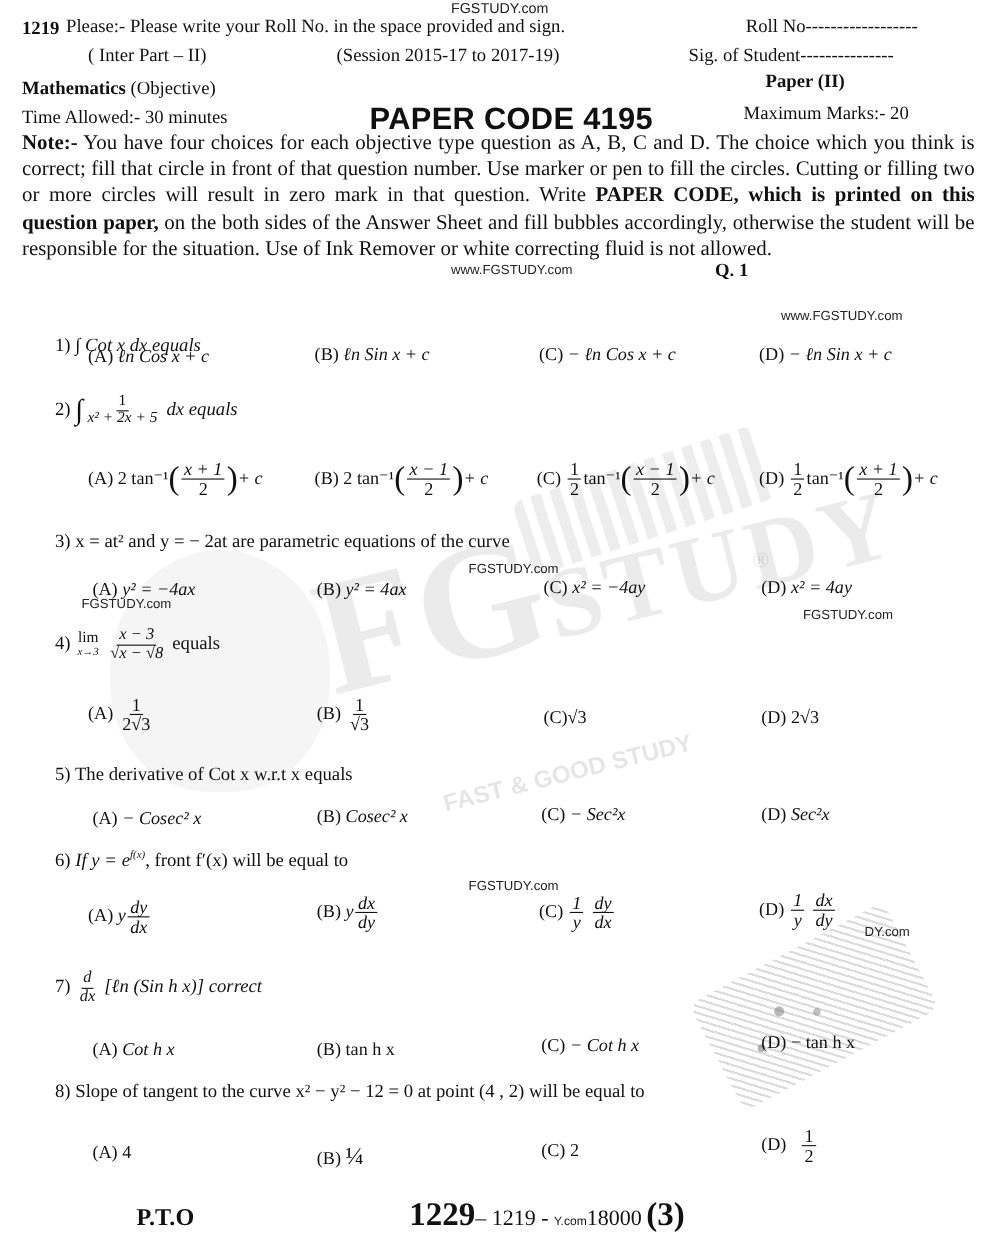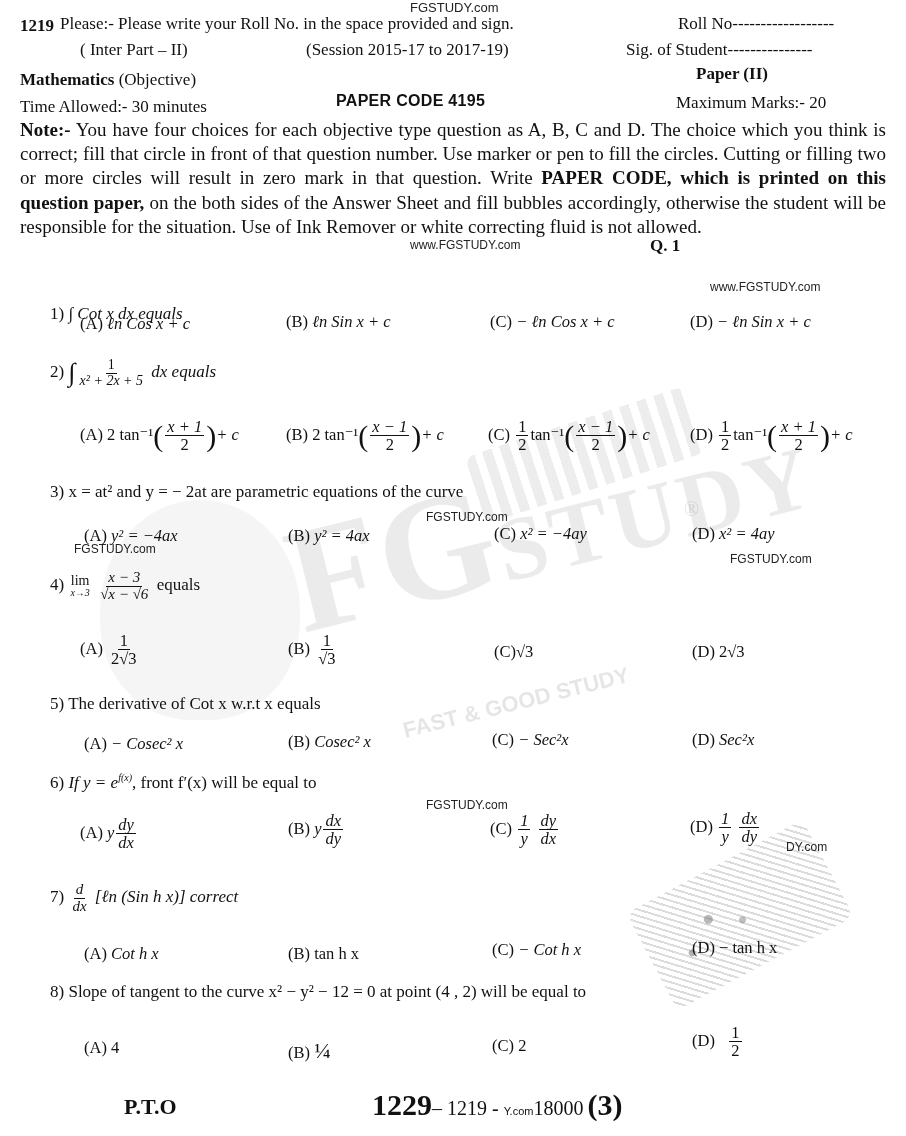--- a/index.html
+++ b/index.html
@@ -9,21 +9,21 @@
     color: #111111;
   }
   .abs { position: absolute; white-space: nowrap; }
   .sans { font-family: "Liberation Sans", sans-serif; }
   .bold { font-weight: bold; }
   .it { font-style: italic; }
   .wm-small { font-family: "Liberation Sans", sans-serif; font-size: 12px; color: #222; }
 
   
   .h-line { font-size: 17px; }
-  .paper-code { font-family: "Liberation Sans", sans-serif; font-weight: bold; font-size: 16px; letter-spacing: 0.3px; }
+  .paper-code { font-family: "Liberation Sans", sans-serif; font-weight: bold; font-size: 28px; letter-spacing: 0.3px; }
   .note {
     position: absolute; left: 20px; top: 118px; width: 866px;
     font-size: 19px; line-height: 24.2px; text-align: justify;
   }
 
   
   .q { font-size: 17px; }
   .opt { font-size: 16.5px; }
   .frac { display: inline-flex; flex-direction: column; align-items: center; vertical-align: middle; line-height: 1.05; margin: 0 2px; }
   .frac .num { border-bottom: 1px solid #111; padding: 0 2px; }
@@ -174,21 +174,21 @@
 <div class="abs wm-small" style="left:730px; top:552px;">FGSTUDY.com</div>
 
 <div class="abs q" style="left:50px; top:570px;">
   <span>4)</span>
   <span class="frac" style="border:none;">
       <span style="font-size:14px;">lim</span>
       <span class="small it">x→3</span>
     </span>
   <span class="frac" style="font-size:15px;">
       <span class="num it">x − 3</span>
-      <span class="den it">√x − √6</span>
+      <span class="den it">√x − √8</span>
     </span>
   <span>equals</span>
 </div>
 <div class="abs opt" style="left:80px; top:632px;">
   <span>(A)</span> <span class="frac">
       <span class="num">1</span>
       <span class="den">2√3</span>
     </span>
 </div>
 <div class="abs opt" style="left:288px; top:632px;">

